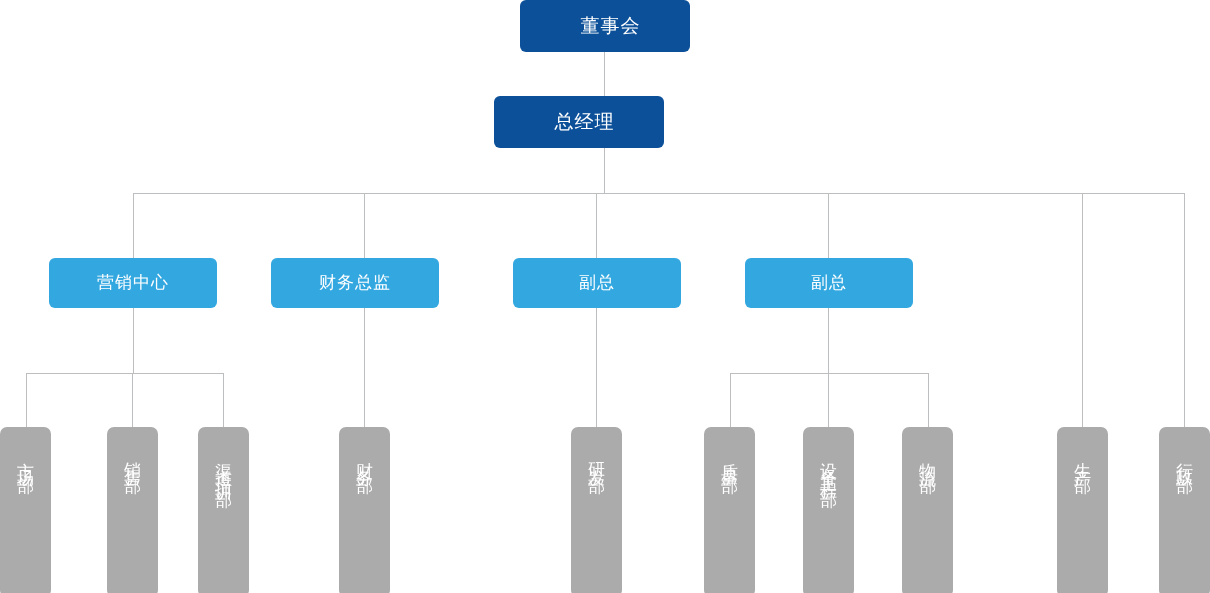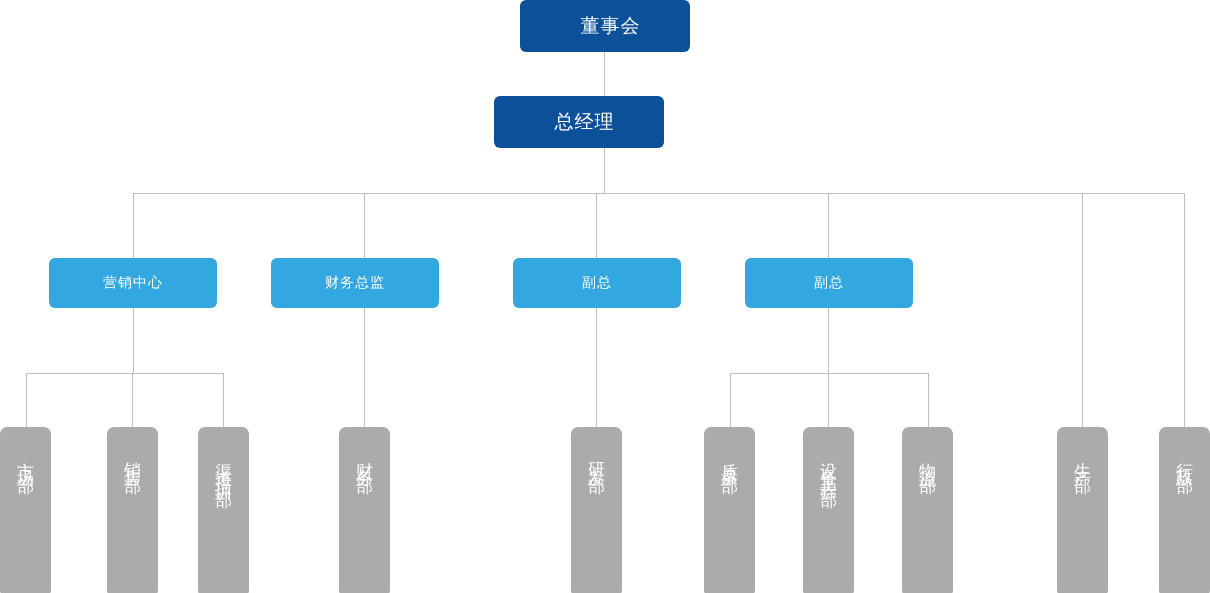--- a/index.html
+++ b/index.html
@@ -40,21 +40,21 @@
     -webkit-font-smoothing: antialiased;
   }
   .node.root {
     background: #0B5099;
     font-size: 19px;
     letter-spacing: 1px;
     padding-left: 11px;
   }
   .node.exec {
     background: #32A7E0;
-    font-size: 14px;
+    font-size: 17px;
     letter-spacing: 1px;
   }
   .node.dept {
     background: #ABABAB;
     font-size: 17px;
     border-radius: 7px;
     align-items: flex-start;
     justify-content: center;
     padding-top: 22px;
   }

